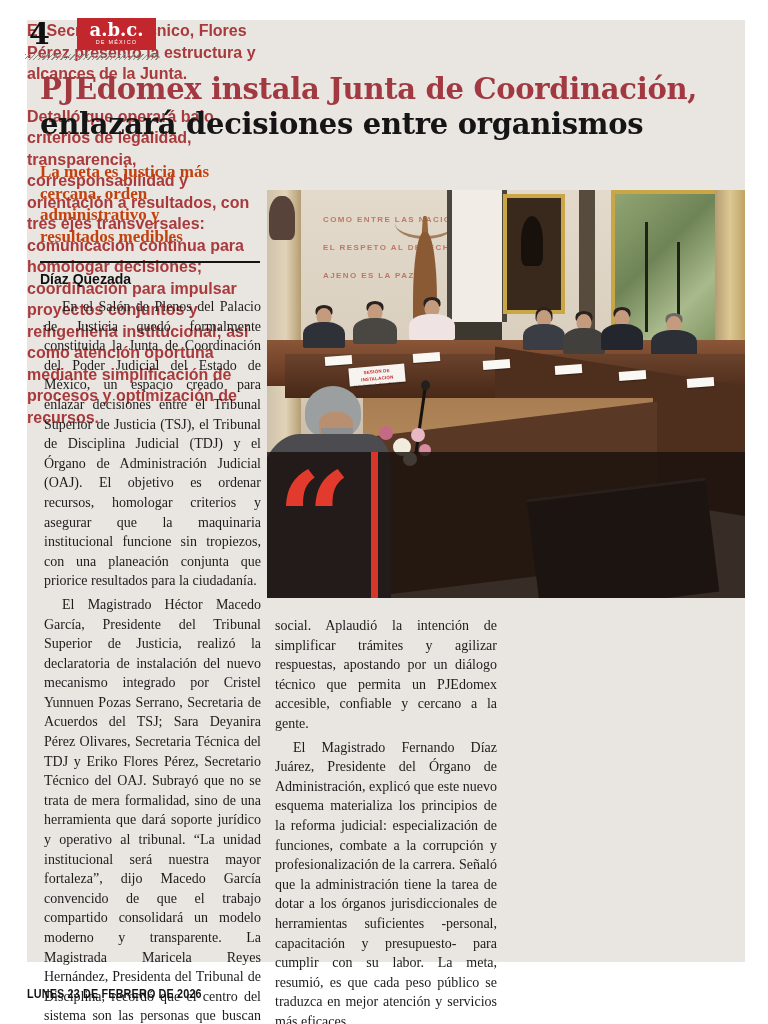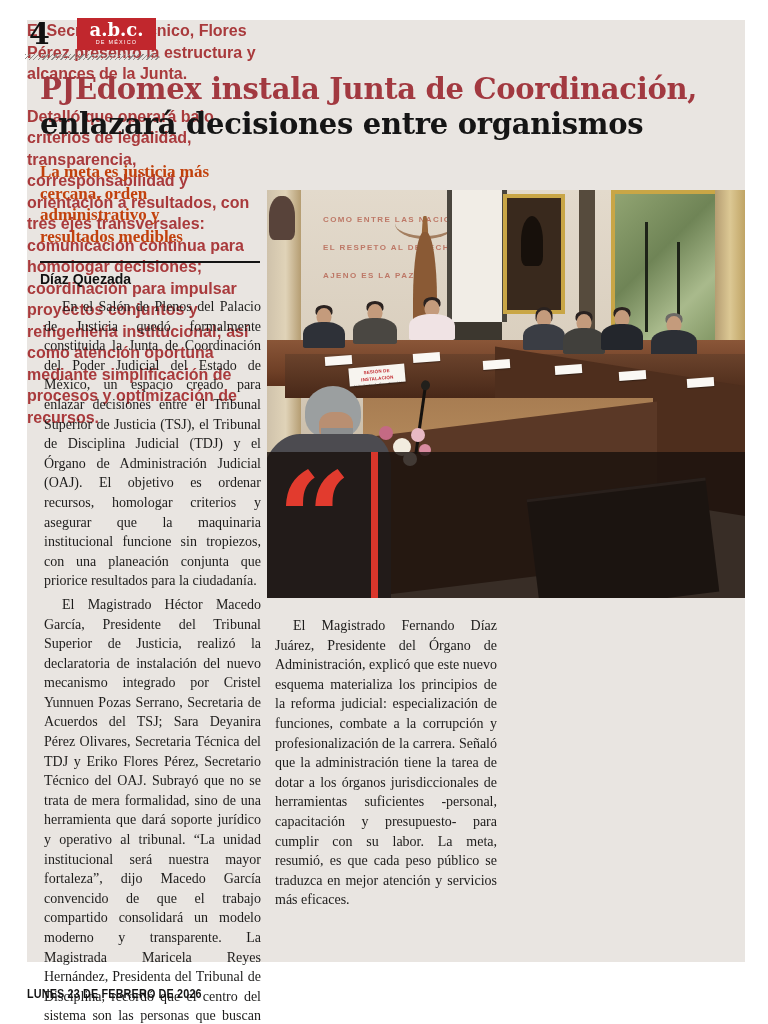--- a/index.html
+++ b/index.html
@@ -256,20 +256,21 @@
       </div>
 
       <div class="screen"></div>
 
       <div class="overlay"></div>
       <div class="qmark">“</div>
       <div class="qbar"></div>
     </div>
 
     <div class="bodycol col2">
+      <p class="noindent">social. Aplaudió la intención de simplificar trámites y agilizar respuestas, apostando por un diálogo técnico que permita un PJEdomex accesible, confiable y cercano a la gente.</p>
       <p>El Magistrado Fernando Díaz Juárez, Presidente del Órgano de Administración, explicó que este nuevo esquema materializa los principios de la reforma judicial: especialización de funciones, combate a la corrupción y profesionalización de la carrera. Señaló que la administración tiene la tarea de dotar a los órganos jurisdiccionales de herramientas suficientes -personal, capacitación y presupuesto- para cumplir con su labor. La meta, resumió, es que cada peso público se traduzca en mejor atención y servicios más eficaces.</p>
     </div>
 
     <div class="col3">
       <p>El Secretario Técnico, Flores Pérez presentó la estructura y alcances de la Junta.</p>
       <p>Detalló que operará bajo criterios de legalidad, transparencia, corresponsabilidad y orientación a resultados, con tres ejes transversales: comunicación continua para homologar decisiones; coordinación para impulsar proyectos conjuntos y reingeniería institucional; así como atención oportuna mediante simplificación de procesos y optimización de recursos.</p>
     </div>
 
   </div>
 

